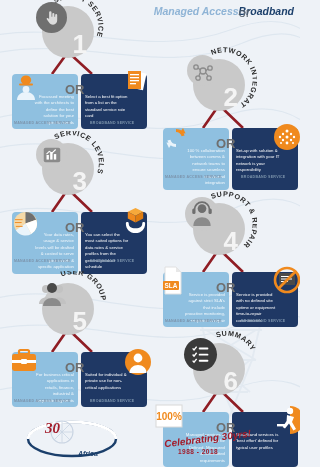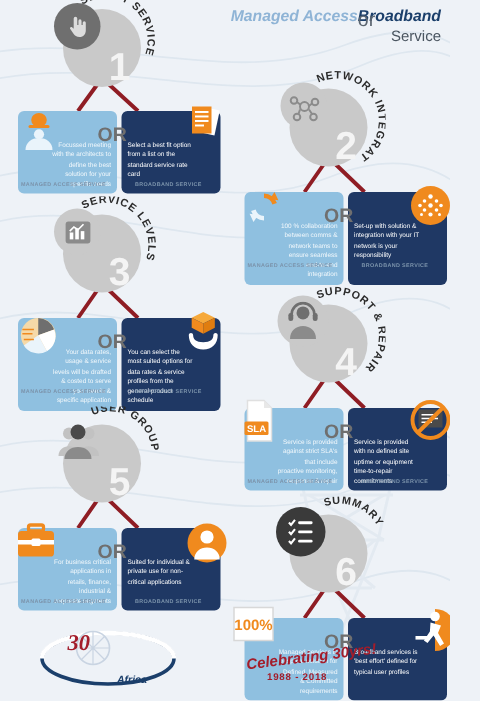--- a/index.html
+++ b/index.html
@@ -91,21 +91,20 @@
       <path d="M196 300 L 210 360 L 236 420 M266 300 L 252 360 L 228 420 M200 330 L262 330 M206 360 L256 360 M214 392 L248 392"></path>
       <path d="M206 330 L 256 360 M256 330 L 206 360 M212 360 L 250 392 M250 360 L 212 392"></path>
     </g>
   </svg>
 </div>
 
 <div class="header">
   <div class="hd2">
     <span>Managed Access</span><span class="or"> or </span><span class="dk">Broadband</span>
   </div>
-  <div class="hd3">Service</div>
 </div>
 
 <svg class="legs" style="left:0;top:0;width:300px;height:467px">
   <g stroke="#8f1d24" stroke-width="2.6" fill="none">
     <path d="M68 52 L 52 74 M68 52 L 92 74"></path>
     <path d="M219 105 L 203 128 M219 105 L 243 128"></path>
     <path d="M68 189 L 52 212 M68 189 L 92 212"></path>
     <path d="M219 249 L 203 272 M219 249 L 243 272"></path>
     <path d="M68 329 L 52 352 M68 329 L 92 352"></path>
     <path d="M219 389 L 203 412 M219 389 L 243 412"></path>

